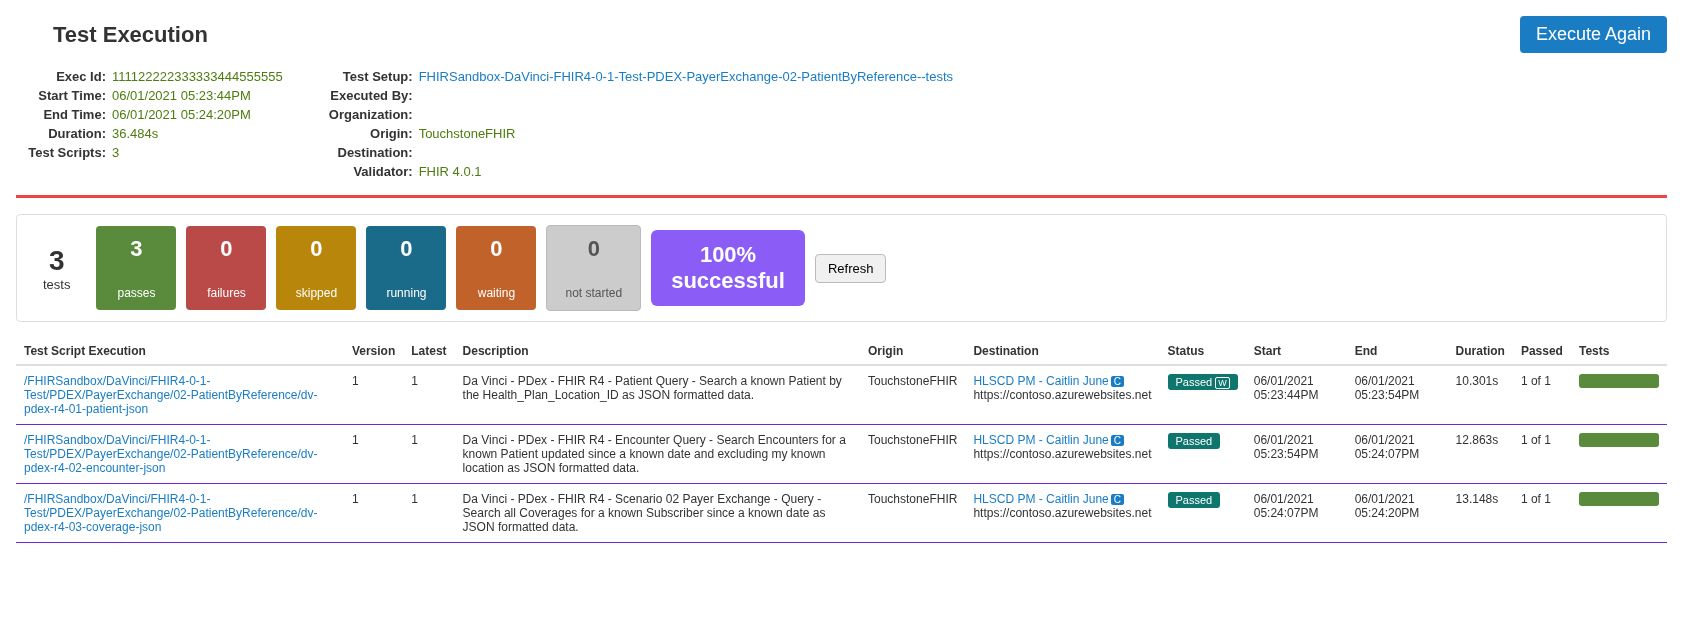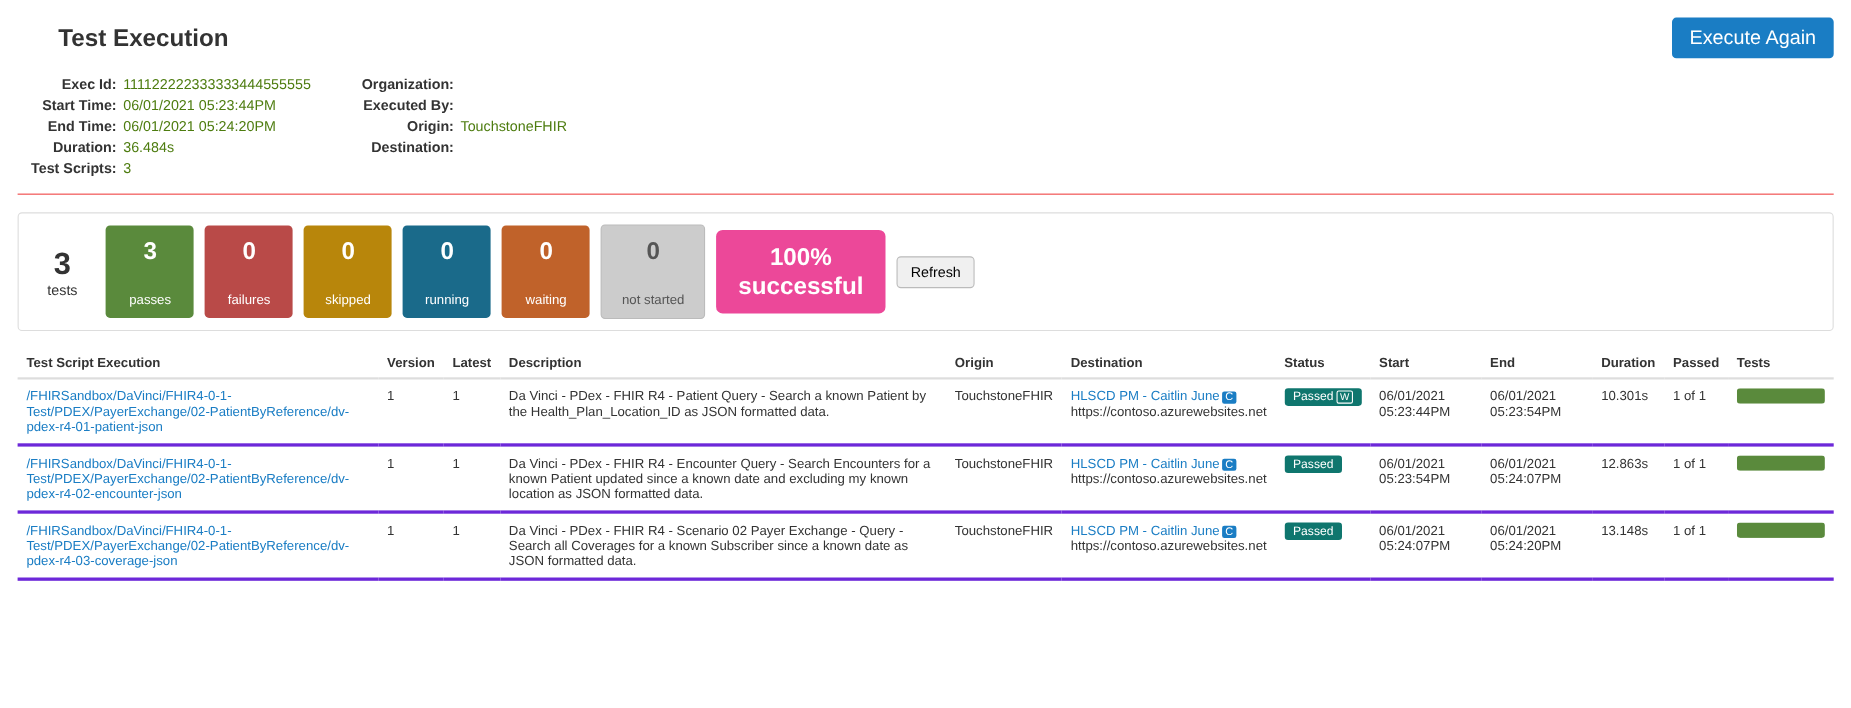--- a/index.html
+++ b/index.html
@@ -2,21 +2,21 @@
 <html><head>
   <meta charset="utf-8">
   <style>
     * { box-sizing: border-box; margin: 0; padding: 0; }
     body { font-family: Arial, sans-serif; font-size: 13px; background: #fff; color: #333; padding: 16px; }
 
     .page-header { display: flex; justify-content: space-between; align-items: center; margin-bottom: 16px; margin-left: 37px; }
     .page-title { font-size: 22px; font-weight: bold; }
     .execute-again-btn { background: #1a7dc4; color: #fff; border: none; padding: 8px 16px; font-size: 18px; border-radius: 4px; cursor: pointer; }
 
-    .meta-section { display: flex; gap: 40px; margin-bottom: 16px; padding-bottom: 16px; border-bottom: 1px solid #ef4444; }
+    .meta-section { display: flex; gap: 40px; margin-bottom: 16px; padding-bottom: 16px; border-bottom: 3px solid #ef4444; }
     .meta-left { display: flex; flex-direction: column; gap: 4px; }
     .meta-right { display: flex; flex-direction: column; gap: 4px; }
     .meta-row { display: flex; gap: 6px; align-items: center; }
     .meta-label { font-weight: bold; text-align: right; min-width: 90px; }
     .meta-value { color: #4d7c0f; }
     .meta-link { color: #1a7dc4; text-decoration: none; }
     .status-badge { background: #5a8a3c; color: #fff; padding: 2px 8px; border-radius: 3px; font-size: 12px; display: inline-flex; align-items: center; gap: 4px; }
     .status-badge-w { font-size: 10px; border: 1px solid #fff; padding: 0px 2px; border-radius: 2px; }
 
     .stats-bar { display: flex; align-items: center; gap: 10px; margin-bottom: 16px; padding: 10px; border: 1px solid #ddd; border-radius: 4px; }
@@ -25,27 +25,27 @@
     .stat-total-label { font-size: 13px; }
     .stat-box { padding: 10px 18px; border-radius: 4px; text-align: center; color: #fff; min-width: 80px; }
     .stat-box-num { font-size: 22px; font-weight: bold; }
     .stat-box-label { font-size: 12px; margin-top: 24px; }
     .stat-passes { background: #5a8a3c; }
     .stat-failures { background: #b94a48; }
     .stat-skipped { background: #b8860b; }
     .stat-running { background: #1a6a8a; }
     .stat-waiting { background: #c0622a; }
     .stat-not-started { background: #ccc; color: #555; border: 1px solid #bbb; }
-    .success-badge { background: #ec4899; color: #fff; padding: 12px 20px; border-radius: 6px; text-align: center; font-size: 22px; font-weight: bold; min-width: 120px; line-height: 1.2; }
+    .success-badge { background: #8b5cf6; color: #fff; padding: 12px 20px; border-radius: 6px; text-align: center; font-size: 22px; font-weight: bold; min-width: 120px; line-height: 1.2; }
     .refresh-btn { background: #f0f0f0; border: 1px solid #bbb; padding: 6px 12px; border-radius: 4px; cursor: pointer; font-size: 13px; color: #000000; }
 
     table { width: 100%; border-collapse: collapse; font-size: 12px; }
     thead tr { border-bottom: 2px solid #ddd; }
     th { text-align: left; padding: 6px 8px; font-weight: bold; color: #333; white-space: nowrap; }
-    td { padding: 8px 8px; vertical-align: top; border-bottom: 3px solid #6d28d9; }
+    td { padding: 8px 8px; vertical-align: top; border-bottom: 1px solid #6d28d9; }
     .td-link { color: #1a7dc4; text-decoration: none; display: block; }
     .passed-badge { background: #0f766e; color: #fff; padding: 2px 8px; border-radius: 3px; font-size: 11px; display: inline-block; }
     .dest-link { color: #1a7dc4; text-decoration: none; }
     .c-badge { background: #1a7dc4; color: #fff; font-size: 10px; padding: 0 3px; border-radius: 2px; margin-left: 2px; }
     .progress-bar-container { background: #ddd; border-radius: 3px; height: 14px; width: 80px; overflow: hidden; }
     .progress-bar-fill { background: #5a8a3c; height: 100%; }
     .w-badge { background: transparent; border: 1px solid #fff; color: #fff; font-size: 9px; padding: 0 2px; border-radius: 2px; margin-left: 3px; }
   </style>
 </head>
 <body>
@@ -74,34 +74,42 @@
       <span class="meta-value">36.484s</span>
     </div>
     <div class="meta-row">
       <span class="meta-label">Test Scripts:</span>
       <span class="meta-value">3</span>
     </div>
   </div>
 
   <div class="meta-right">
     <div class="meta-row">
+      <span class="meta-label">Test Setup:</span>
+      <a class="meta-link" href="#">FHIRSandbox-DaVinci-FHIR4-0-1-Test-PDEX-PayerExchange-02-PatientByReference--tests</a>
+    </div>
+    <div class="meta-row">
+      <span class="meta-label">Executed By:</span>
+      <span class="meta-value"></span>
+    </div>
+    <div class="meta-row">
       <span class="meta-label">Organization:</span>
       <span class="meta-value"></span>
     </div>
     <div class="meta-row">
-      <span class="meta-label">Executed By:</span>
-      <span class="meta-value"></span>
-    </div>
-    <div class="meta-row">
       <span class="meta-label">Origin:</span>
       <span class="meta-value">TouchstoneFHIR</span>
     </div>
     <div class="meta-row">
       <span class="meta-label">Destination:</span>
       <span class="meta-value"></span>
+    </div>
+    <div class="meta-row">
+      <span class="meta-label">Validator:</span>
+      <span class="meta-value">FHIR 4.0.1</span>
     </div>
   </div>
 </div>
 
 <div class="stats-bar">
   <div class="stat-total">
     <div class="stat-total-num">3</div>
     <div class="stat-total-label">tests</div>
   </div>
   <div class="stat-box stat-passes">

